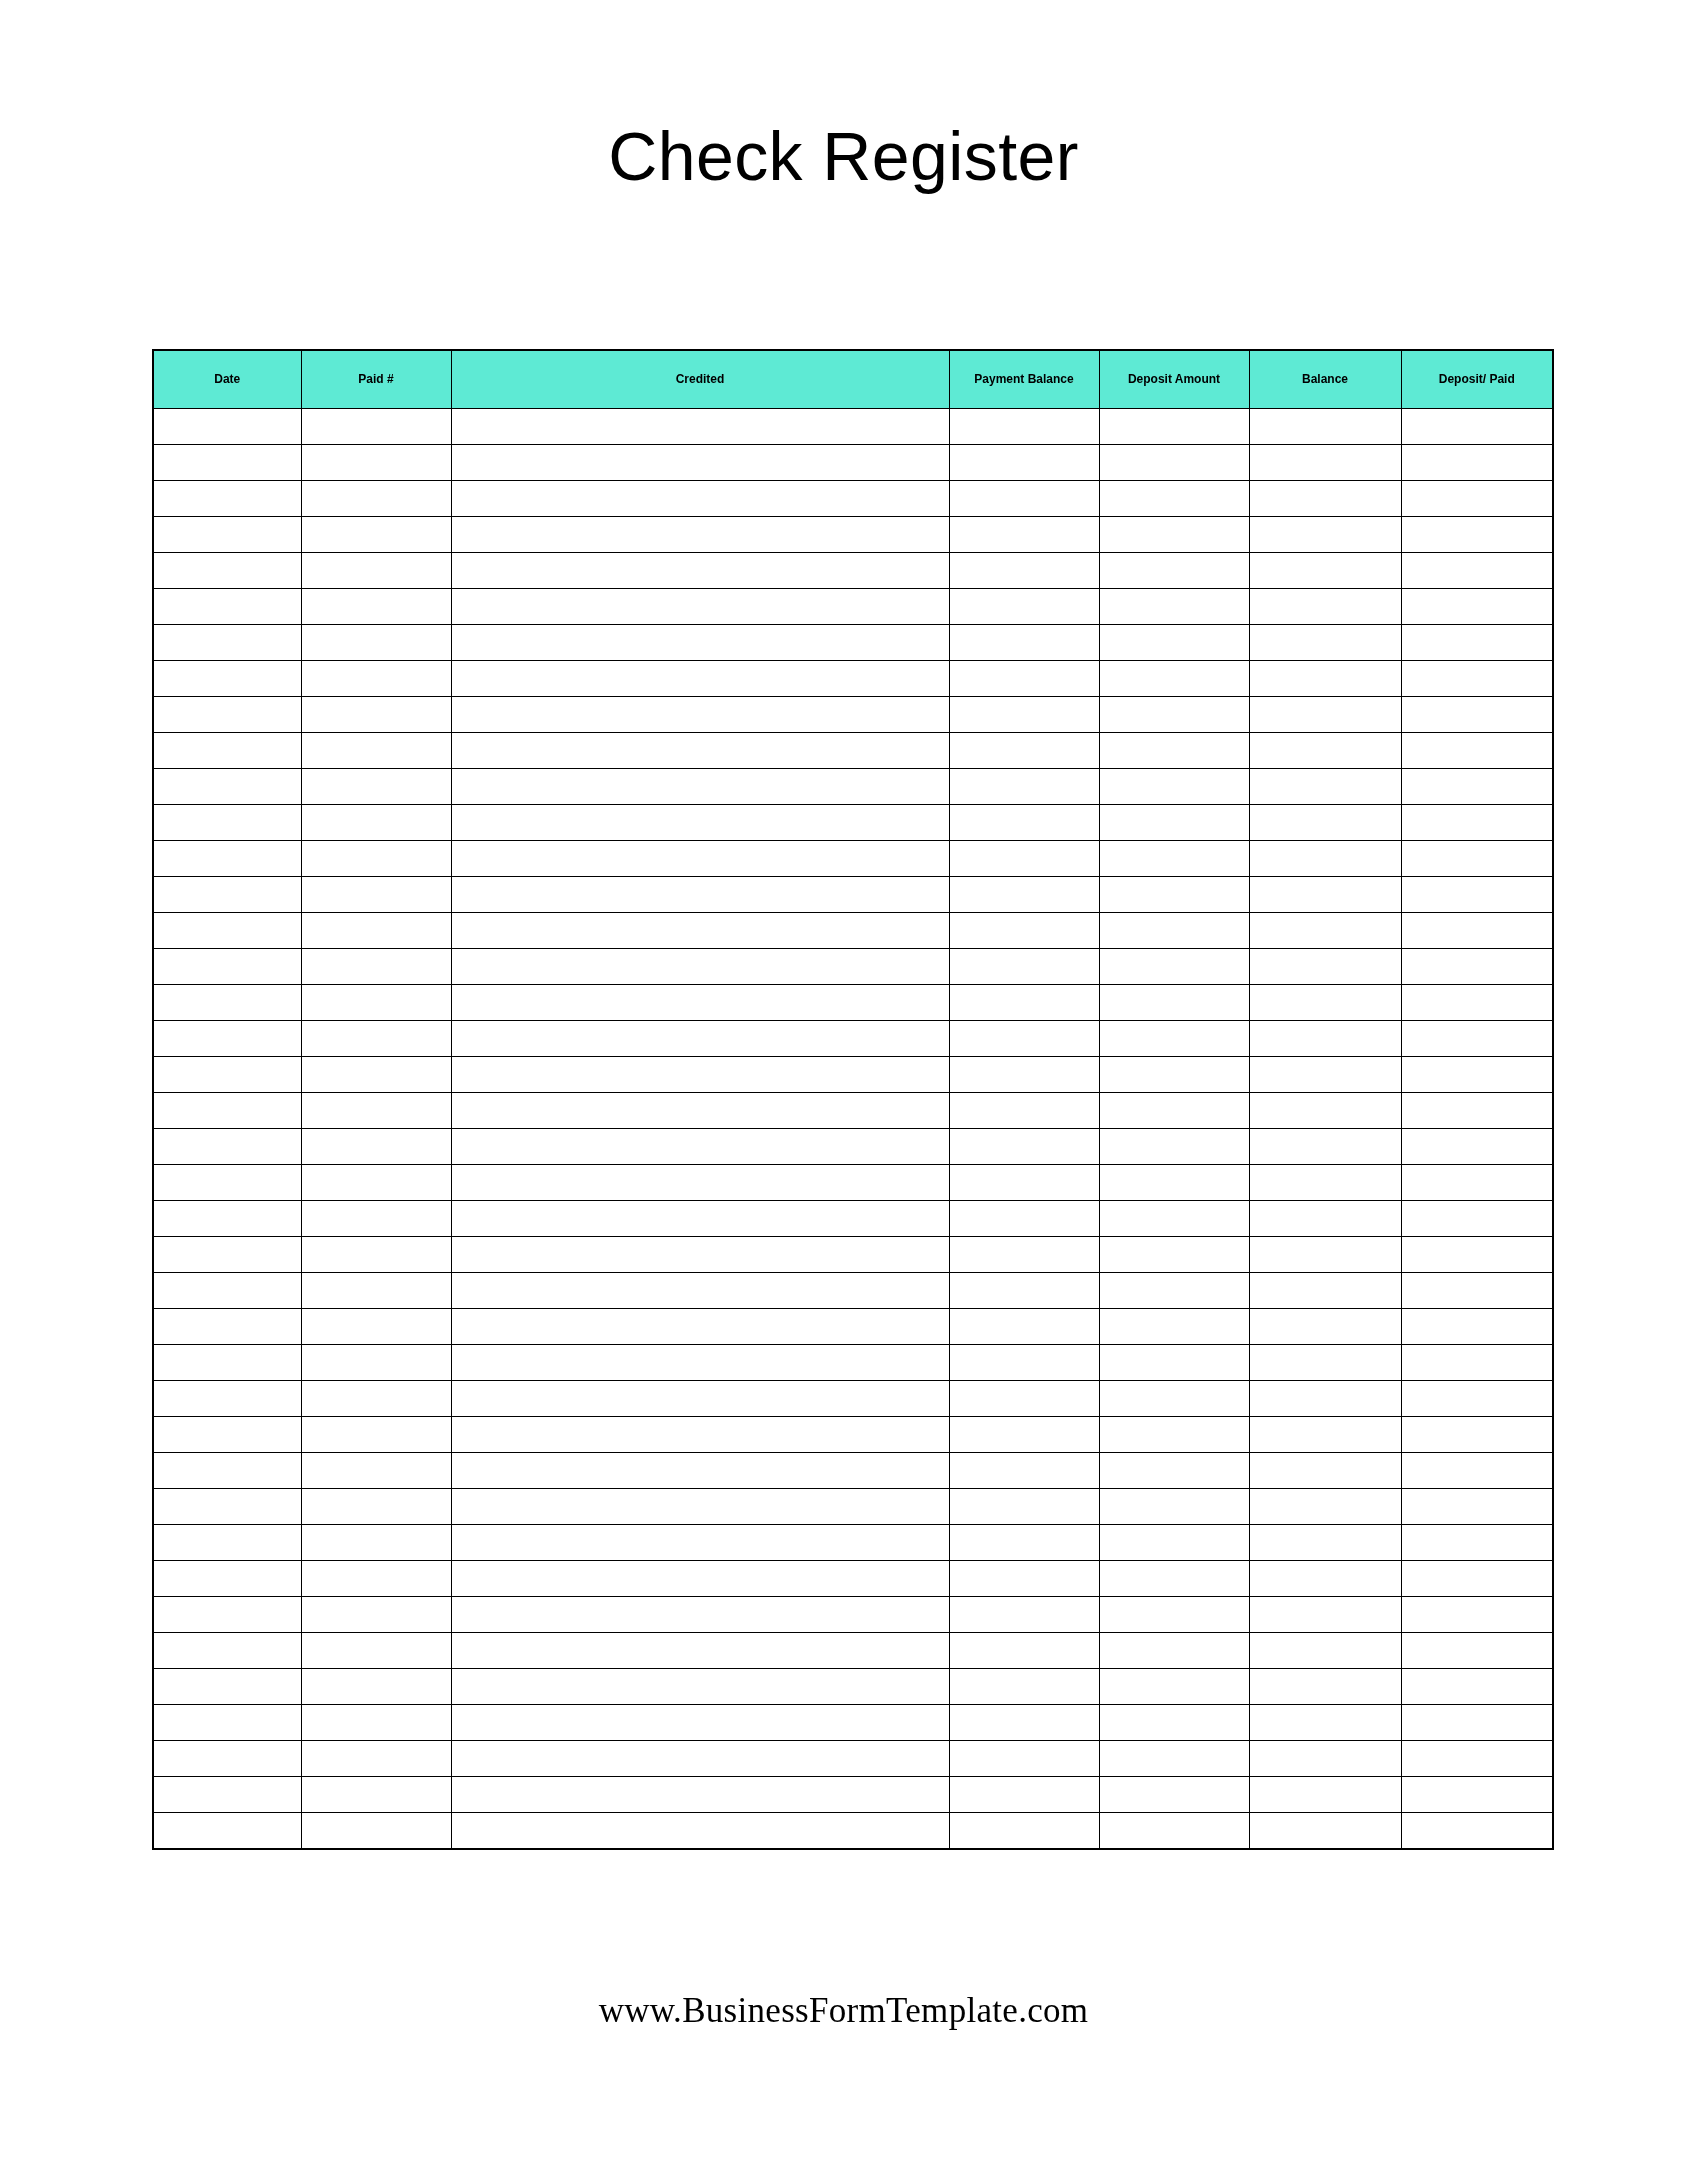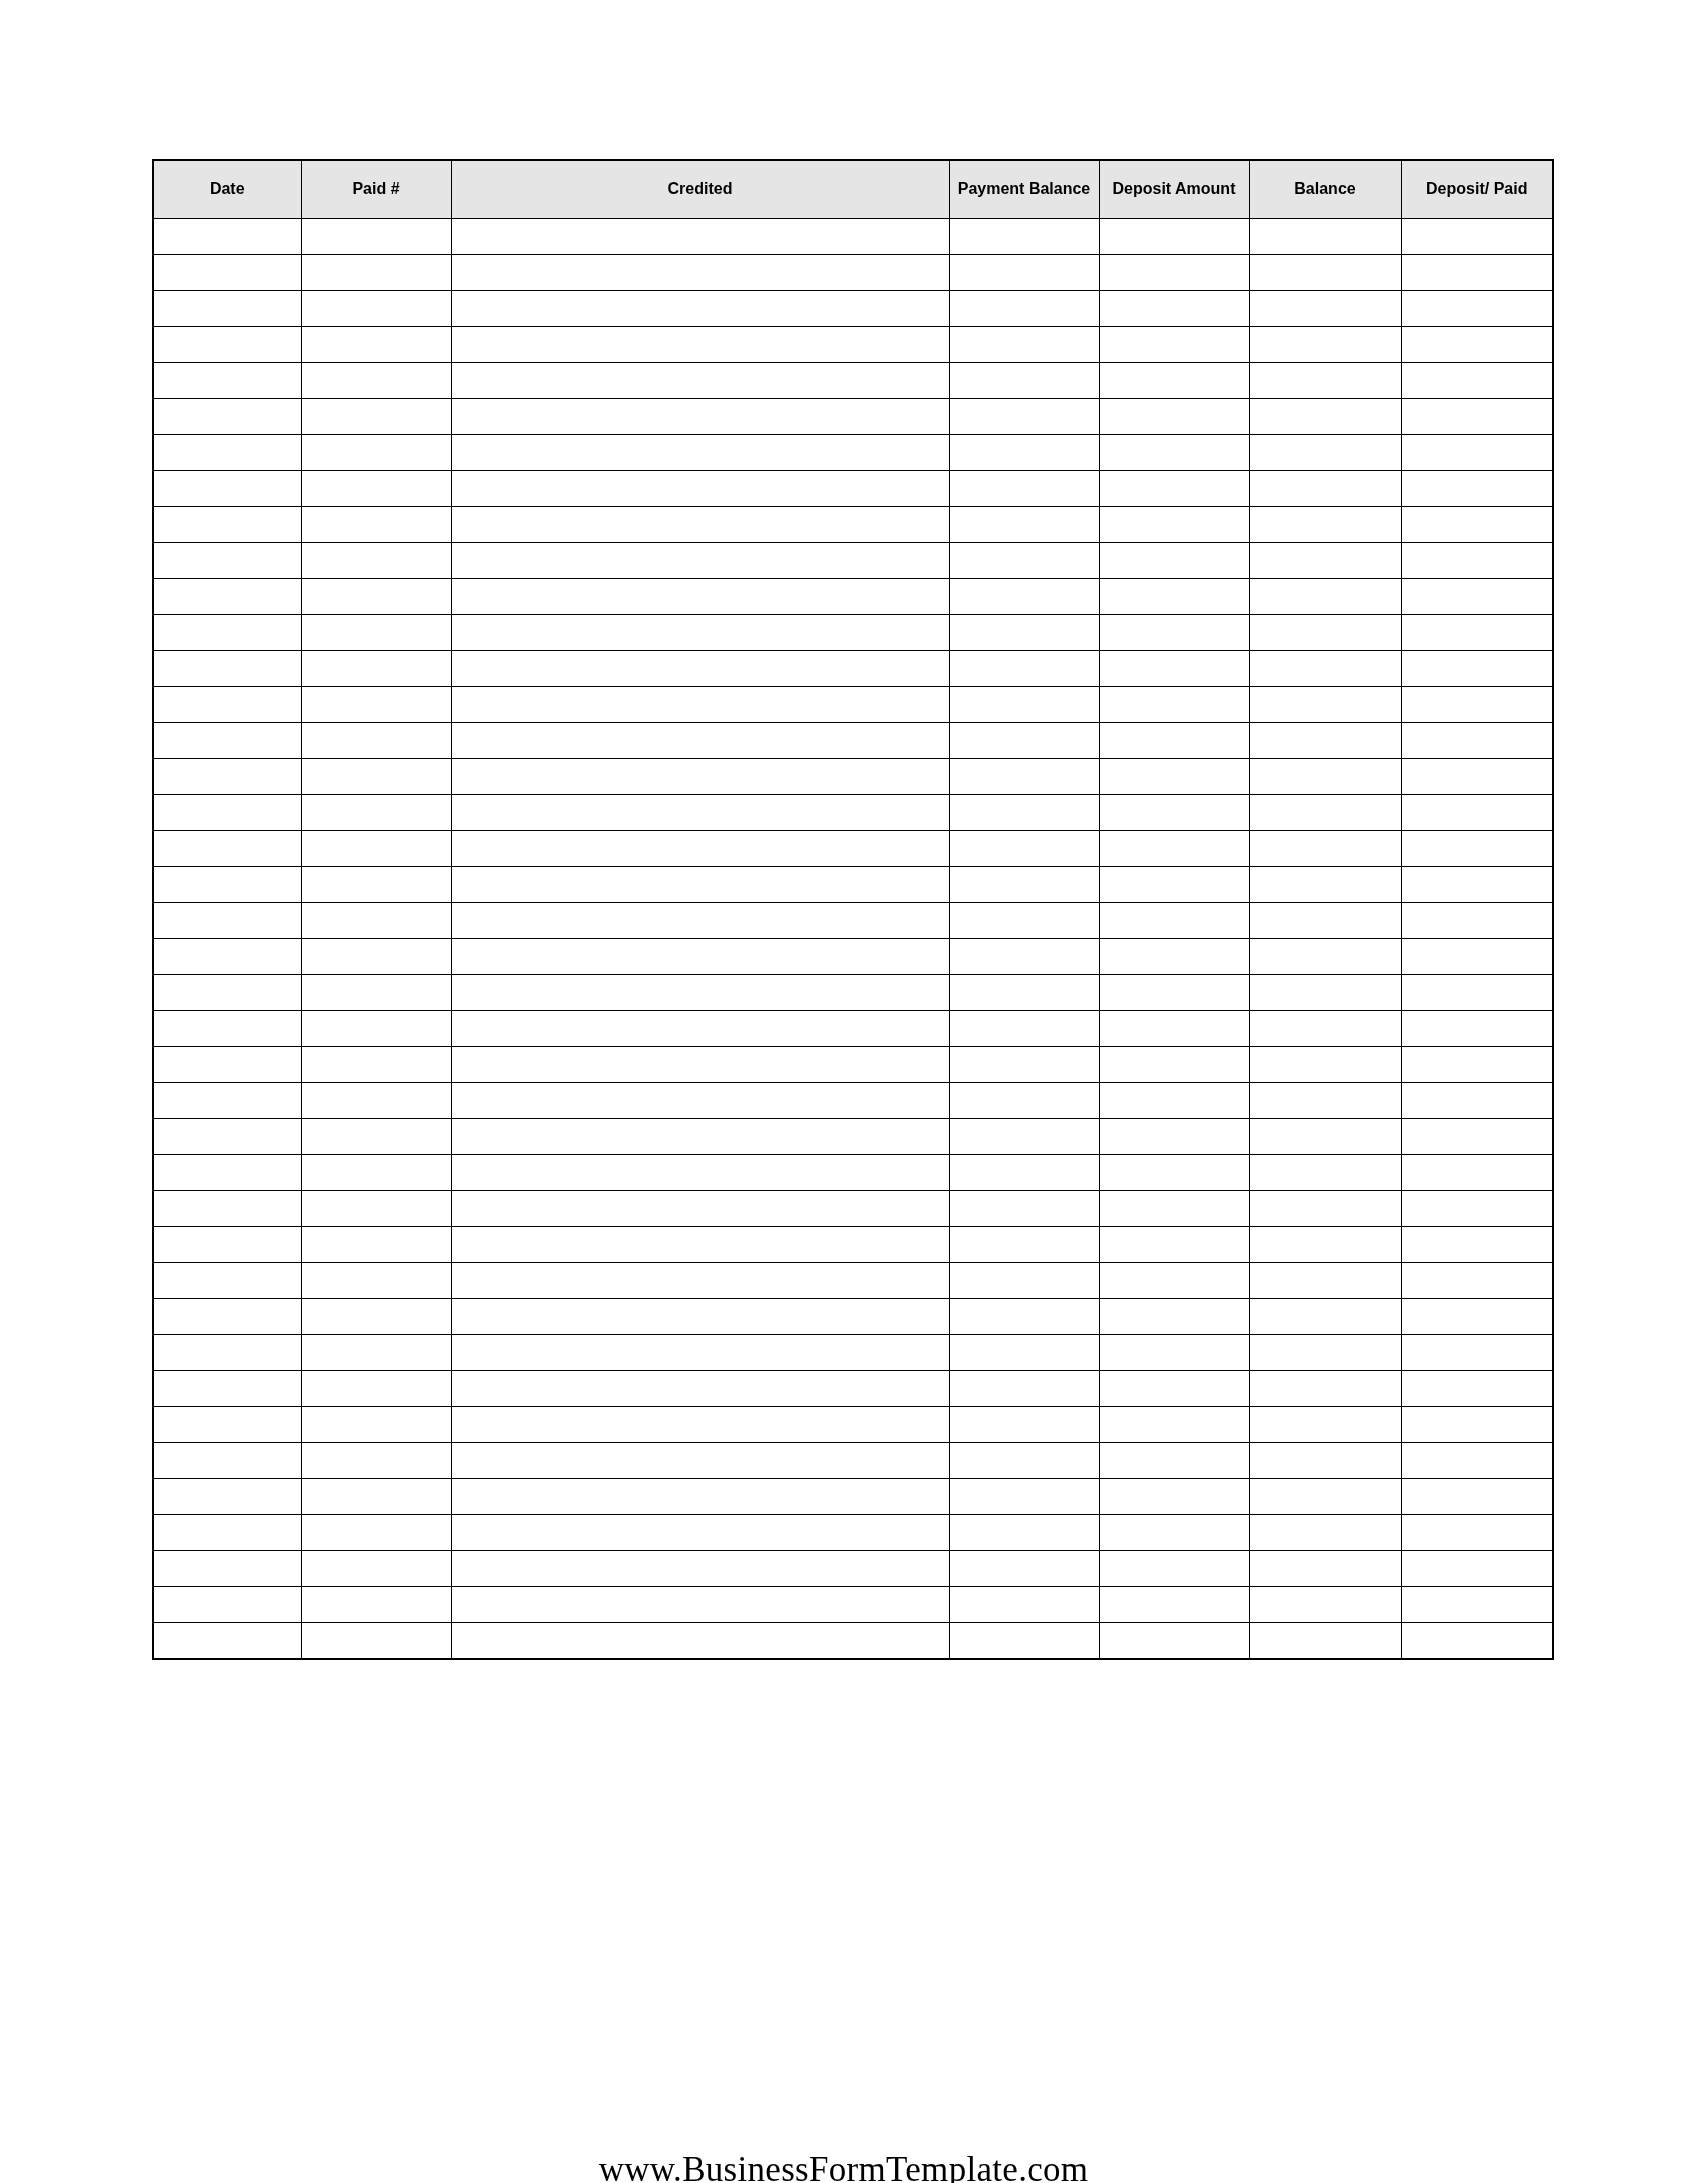--- a/index.html
+++ b/index.html
@@ -37,23 +37,23 @@
     margin-top: 159px;
     width: 1383px;
   }
   table.register {
     width: 1383px;
     border-collapse: collapse;
     table-layout: fixed;
     border: 2.6px solid #000000;
   }
   table.register th {
-    background: #e5e5e5;
+    background: #5eead4;
     border: 1.7px solid #000000;
-    font-size: 16px;
+    font-size: 12px;
     font-weight: bold;
     font-family: "Liberation Sans", sans-serif;
     height: 54px;
     text-align: center;
     vertical-align: middle;
     line-height: 1.15;
     padding: 1.7px 3.5px;
   }
   table.register td {
     border: 1.3px solid #000000;
@@ -79,20 +79,21 @@
     font-family: "Liberation Serif", serif;
     font-size: 35px;
     letter-spacing: 0.3px;
   }
 </style>
 </head>
 <body>
 
 <div class="page">
 
+  <h1 class="doc-title">Check Register</h1>
 
   <div class="table-wrap">
     <table class="register">
       <colgroup>
         <col class="c-date">
         <col class="c-check">
         <col class="c-purpose">
         <col class="c-payment">
         <col class="c-deposit">
         <col class="c-balance">

